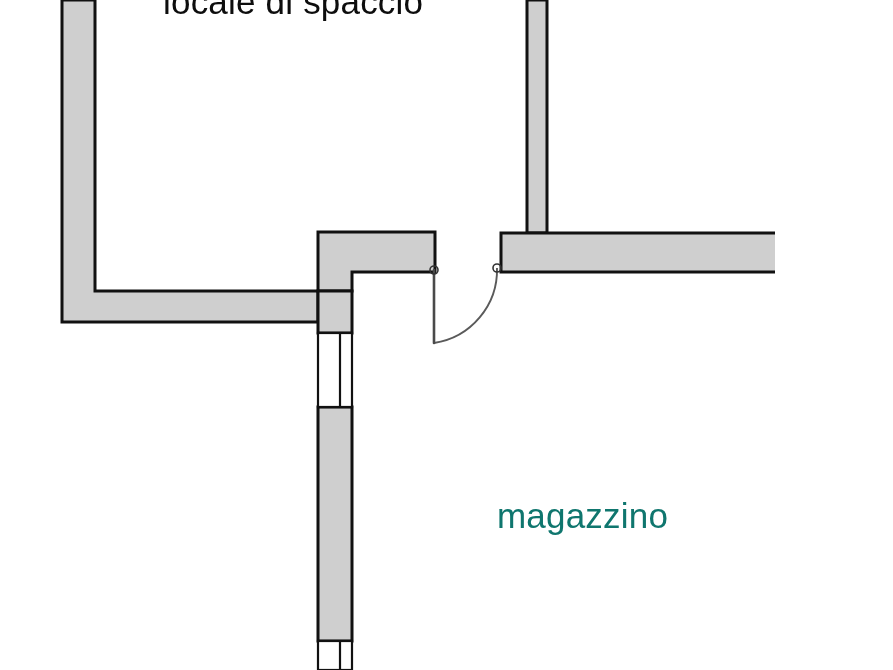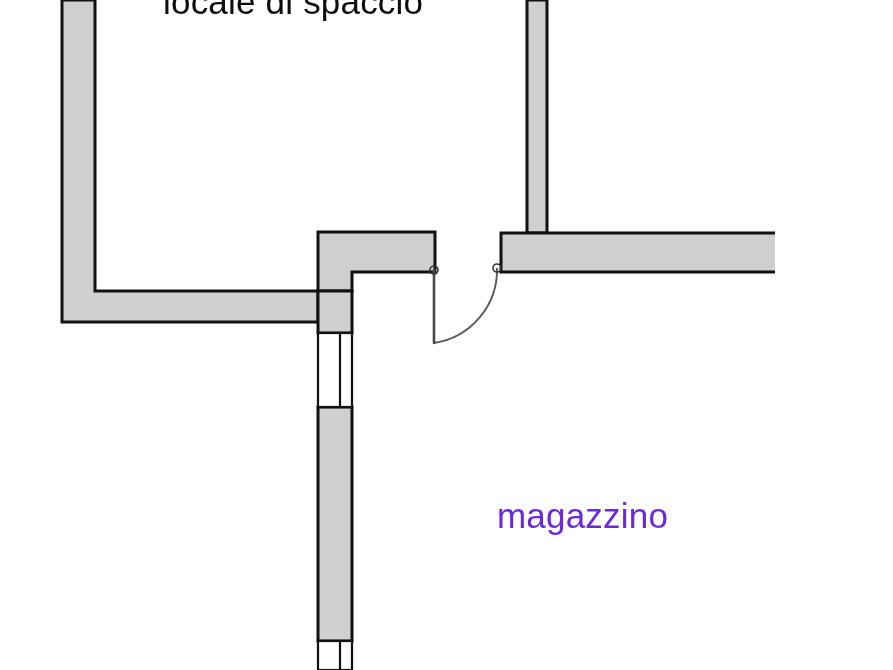--- a/index.html
+++ b/index.html
@@ -110,15 +110,15 @@
       <path class="door-arc" id="door-arc-path" d="M 434 343 A 74 74 0 0 0 497 268" stroke="#5a5a5a"></path>
       <line class="door-leaf" id="door-leaf-line" x1="434" y1="270" x2="434" y2="343"></line>
       <circle class="hinge-mark" id="door-hinge-circle" r="4" fill="#ffffff" cx="434" cy="270"></circle>
       <circle class="hinge-mark" id="door-jamb-circle" r="4" fill="#ffffff" cx="497" cy="268"></circle>
     </g>
 
   </svg>
 
   <div class="room-label" id="label-locale" style="left: 163px; top: -18px; font-size: 35px; color: rgb(13, 13, 13);">locale di spaccio</div>
 
-  <div class="room-label" id="label-magazzino" style="left: 497px; top: 496px; font-size: 35px; color: #6d28d9;">magazzino</div>
+  <div class="room-label" id="label-magazzino" style="left: 497px; top: 496px; font-size: 35px; color: #0f766e;">magazzino</div>
 
 </div>
 
 </body></html>

